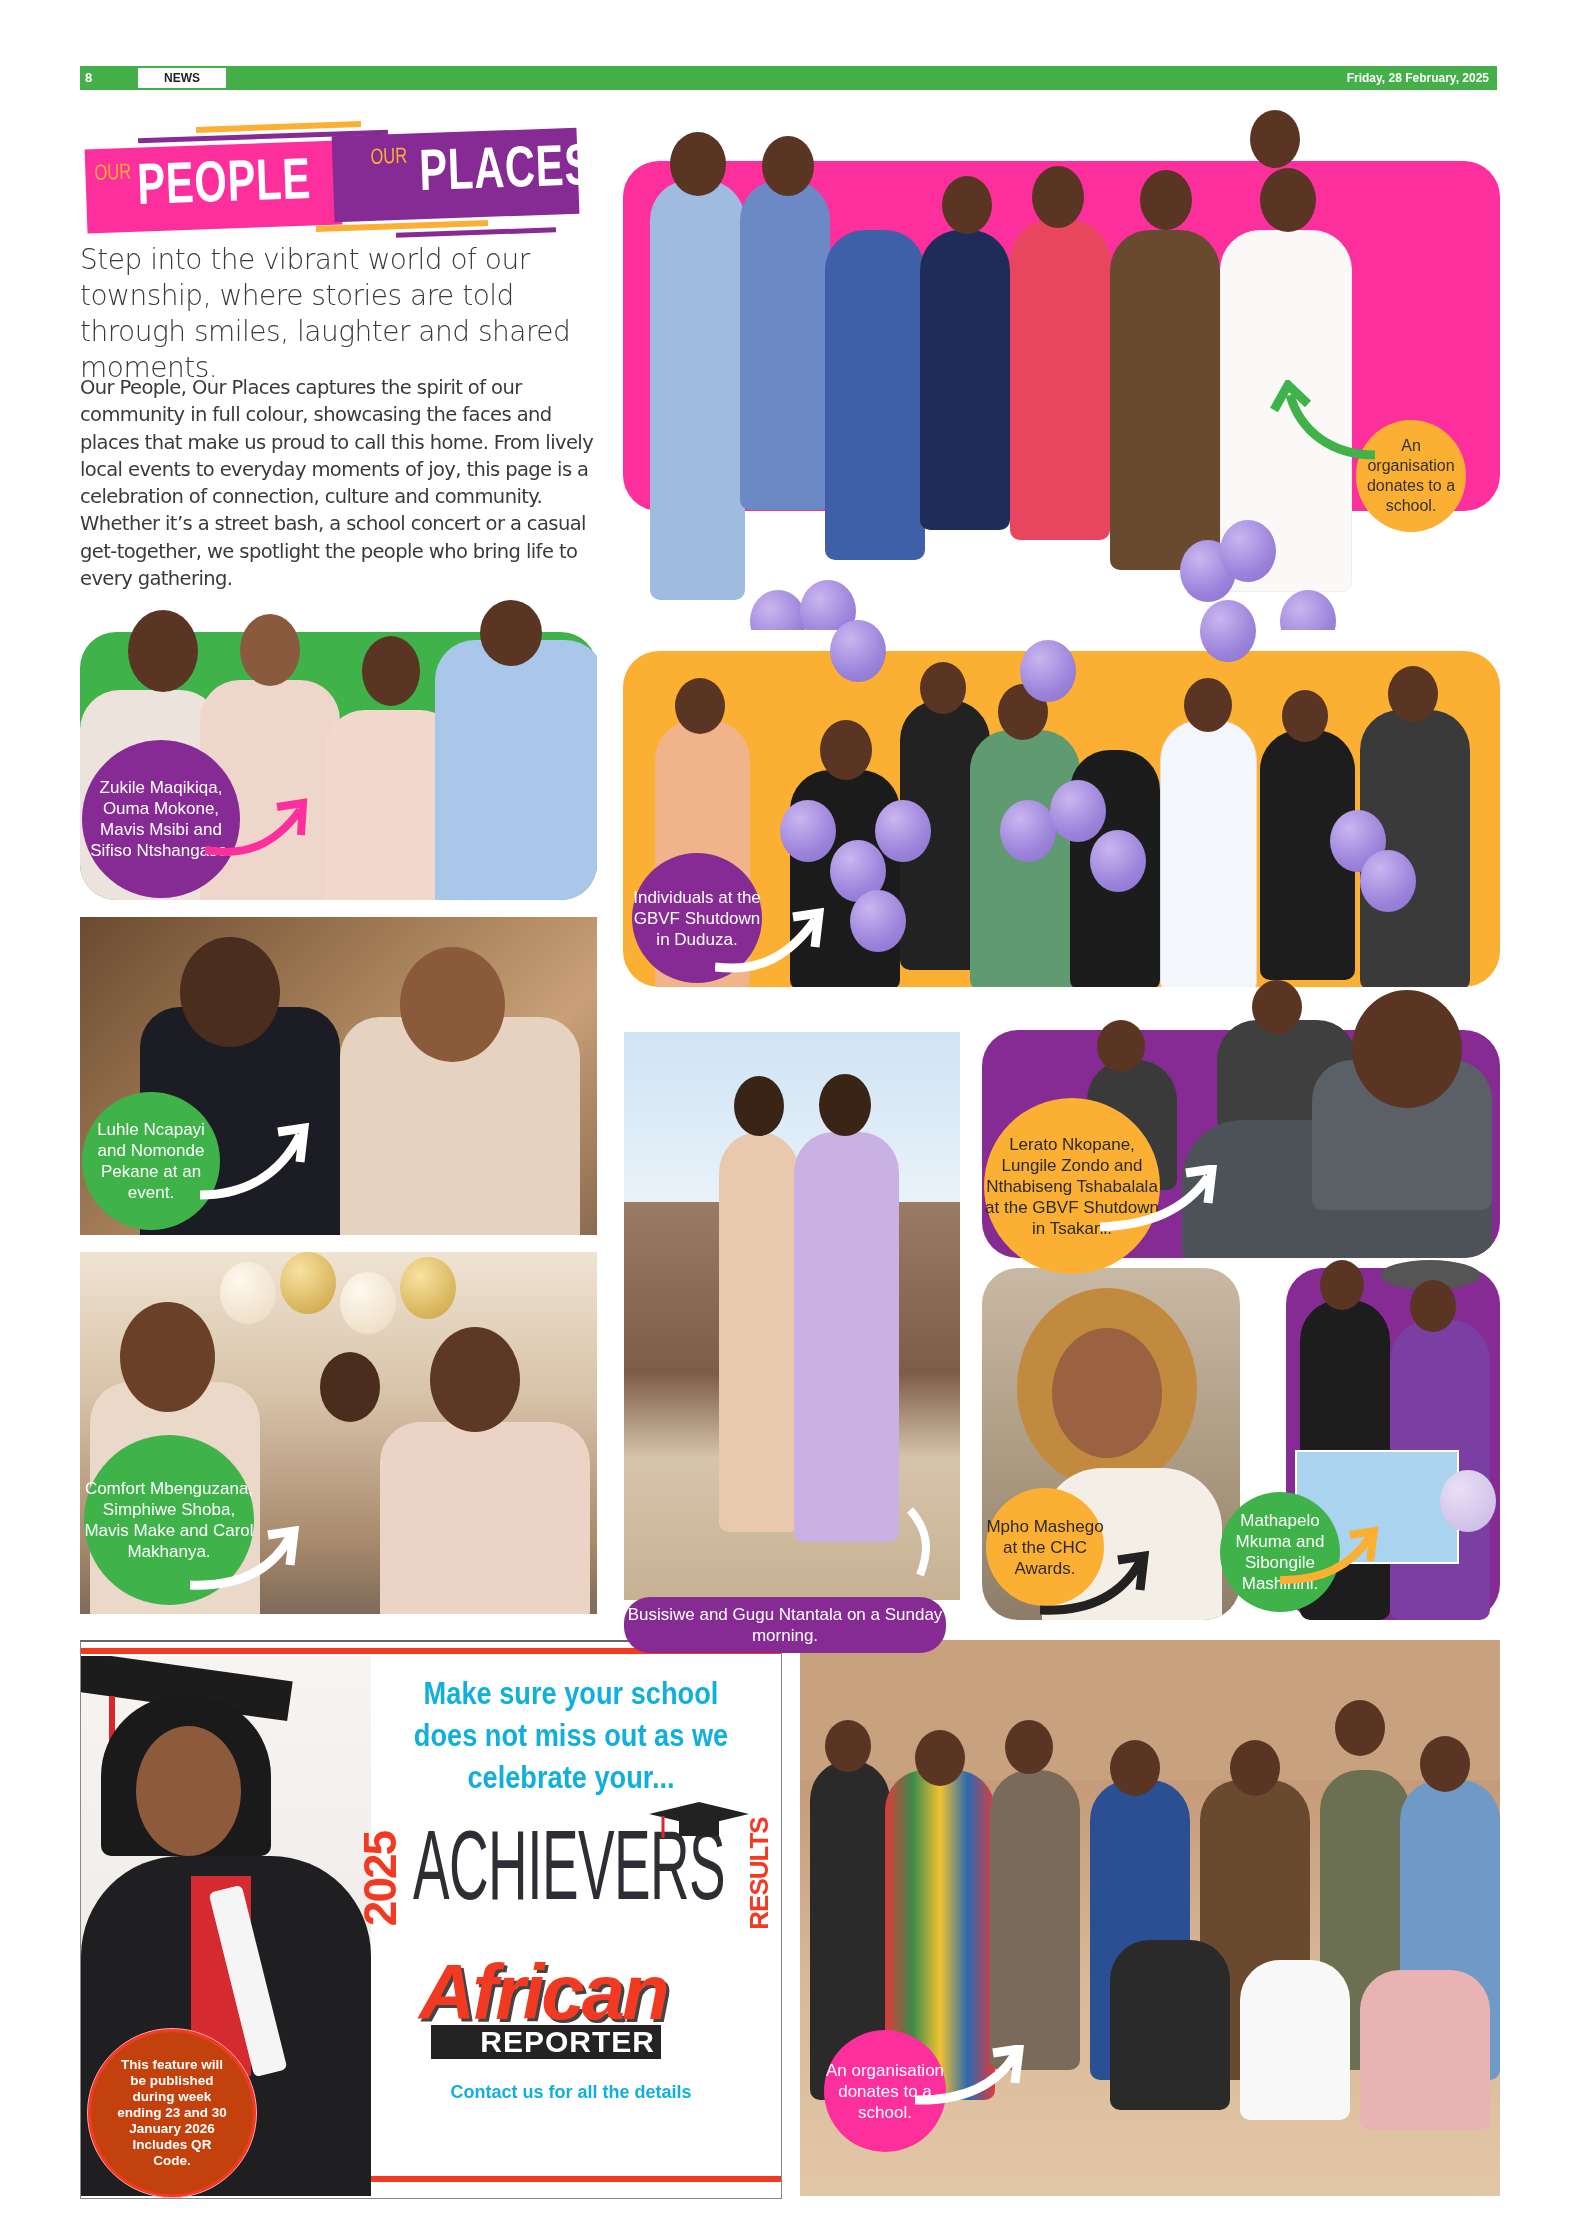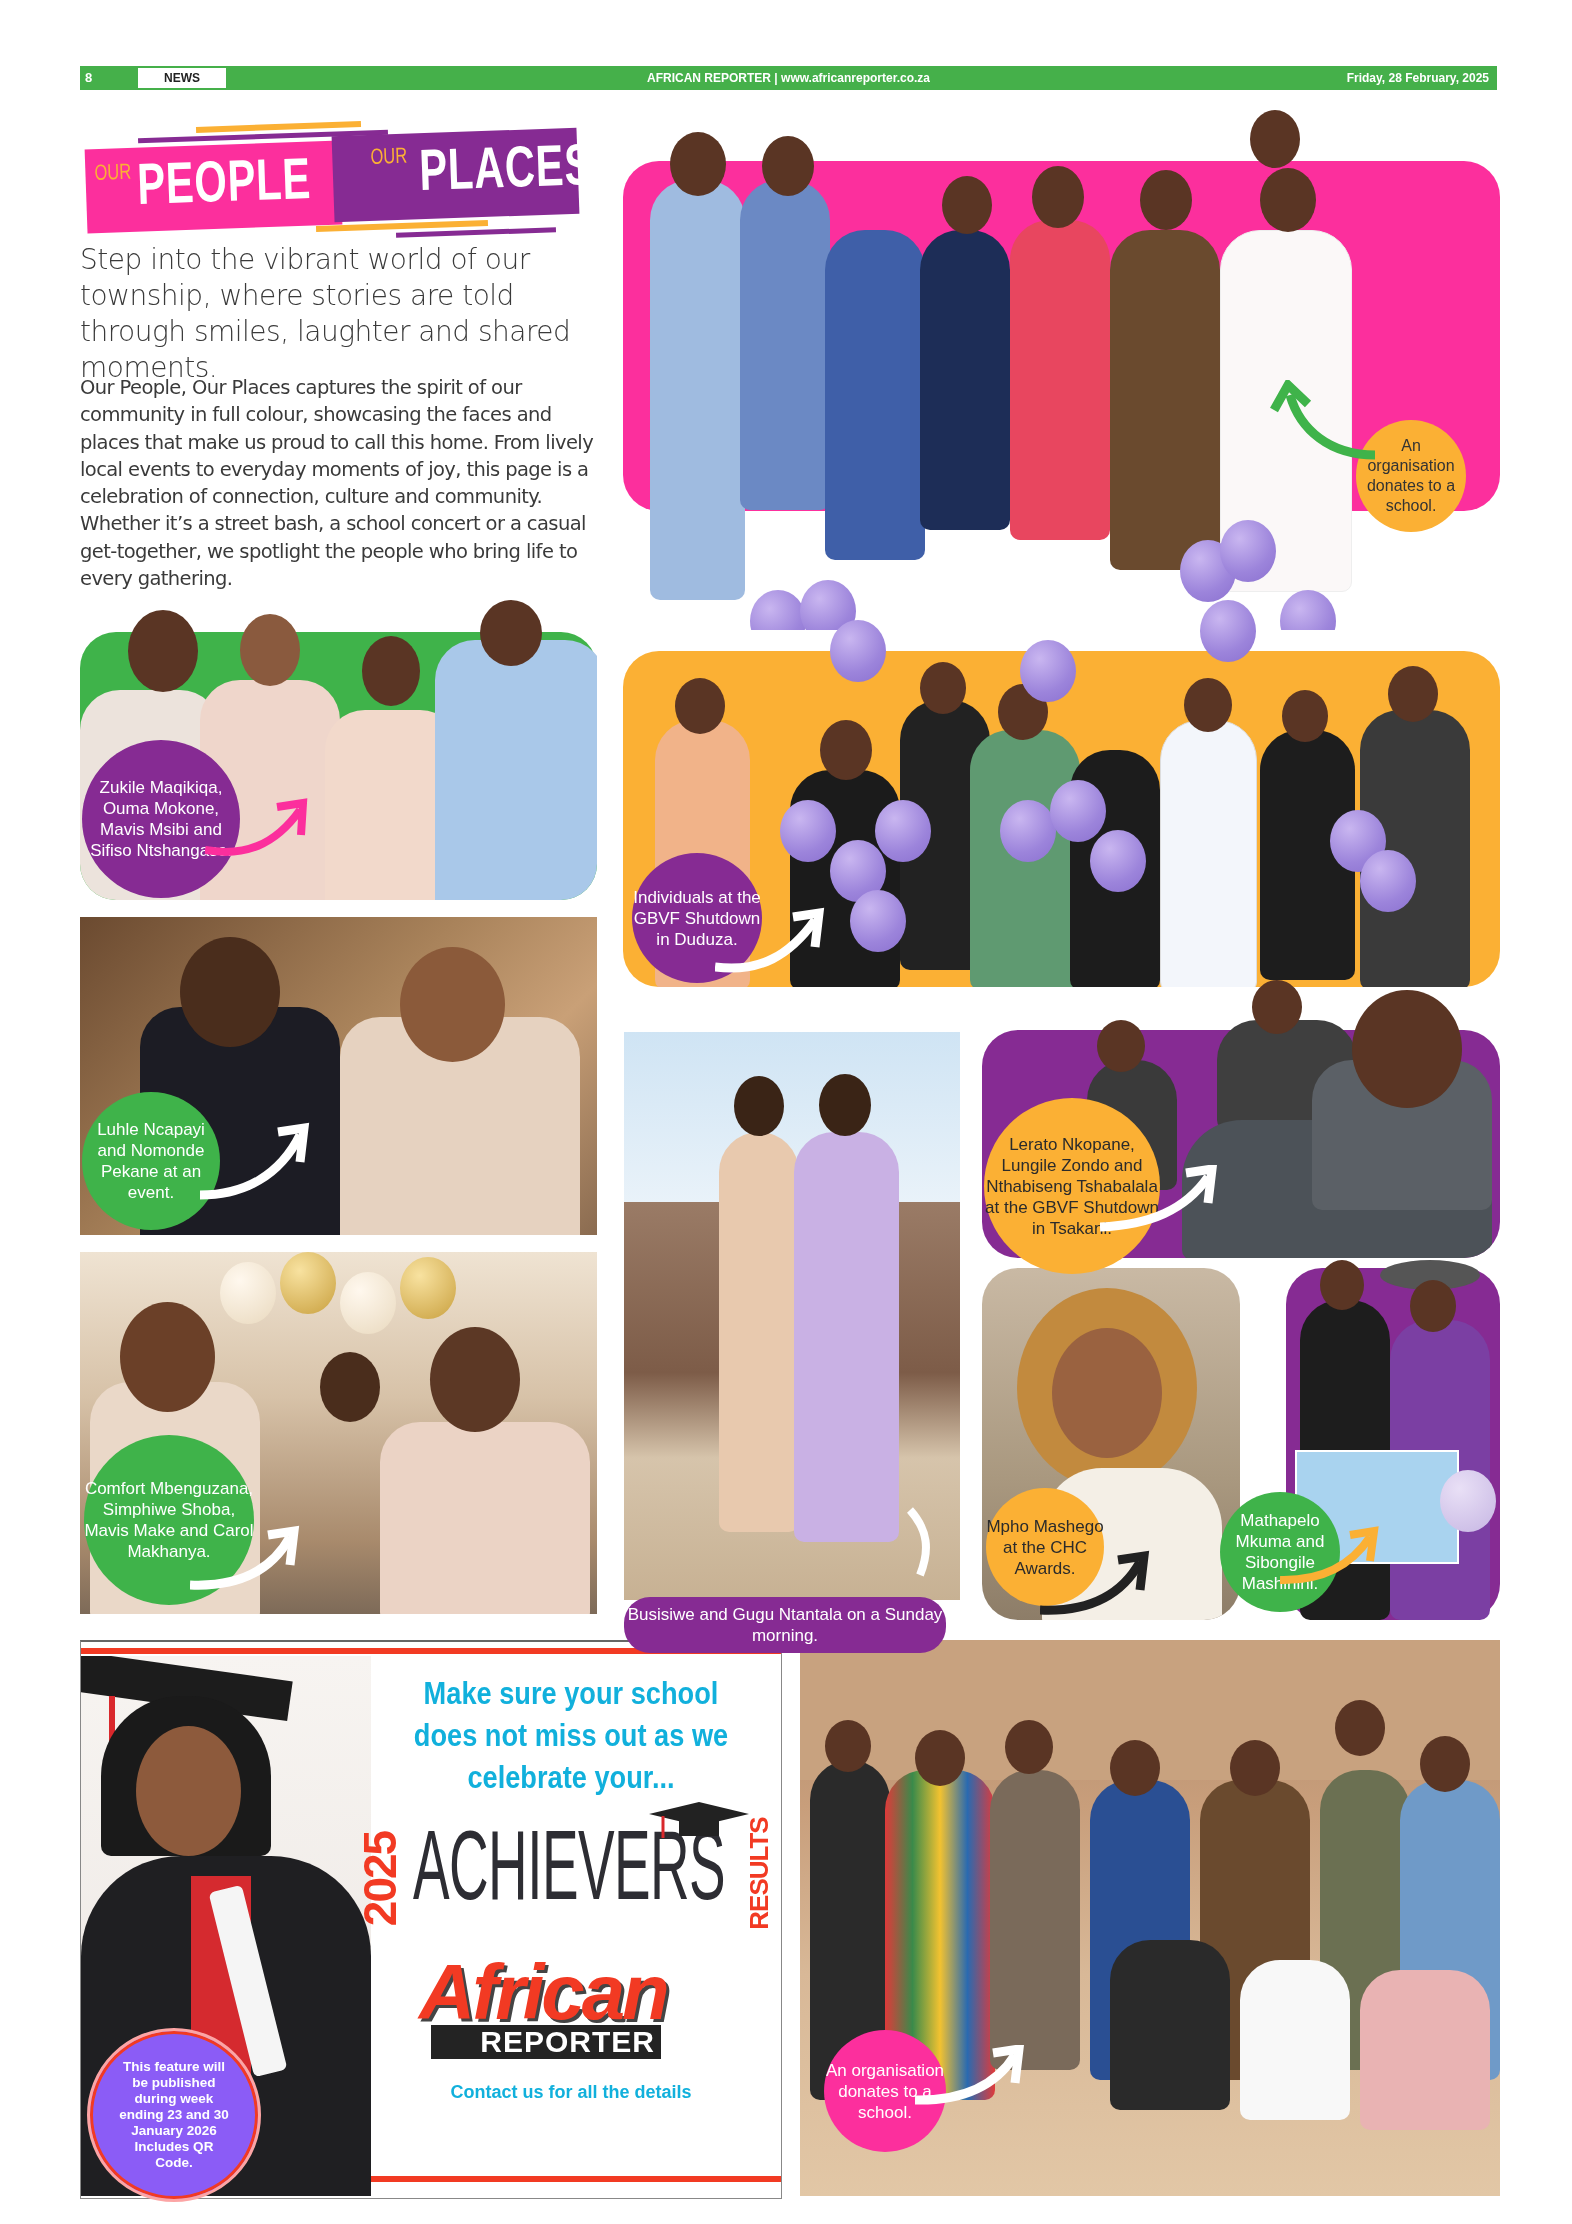--- a/index.html
+++ b/index.html
@@ -46,29 +46,28 @@
   .ad .yr span { position:absolute; left:-38px; top:40px; transform:rotate(-90deg); color:#f23a23; font-weight:bold; font-size:46px; font-family:"Liberation Sans", sans-serif; letter-spacing:-2px; }
   .ad .ach { position:absolute; left:332px; top:168px; color:#2d2d33; font-family:"Liberation Sans", sans-serif; font-size:98px; line-height:110px; transform:scaleX(0.56); transform-origin:left top; letter-spacing:-1px; }
   .ad .res { position:absolute; left:660px; top:170px; width:30px; height:120px; }
   .ad .res span { position:absolute; left:-38px; top:46px; transform:rotate(-90deg); color:#f23a23; font-weight:bold; font-size:26px; letter-spacing:-1px; }
   .ad .logo1 { position:absolute; left:338px; top:305px; color:#f23a23; font-family:"Liberation Sans", sans-serif; font-weight:bold; font-style:italic; font-size:78px; letter-spacing:-3px; text-shadow:3px 3px 0 #444; }
   .ad .logo2 { position:absolute; left:350px; top:383px; width:230px; height:34px; background:#232323; color:#fff; font-weight:bold; font-size:30px; line-height:34px; text-align:right; padding-right:6px; box-sizing:border-box; letter-spacing:1px; }
   .ad .contact { position:absolute; left:290px; width:400px; top:440px; text-align:center; color:#11b0dc; font-weight:bold; font-size:18px; }
   .ad .bluebar { position:absolute; left:290px; right:0; top:488px; height:46px; background:#11b0dc; color:#fff; font-weight:bold; font-size:15px; line-height:19px; text-align:center; padding-top:4px; box-sizing:border-box; }
   .ad .redbar2 { position:absolute; left:290px; right:0; top:534px; height:6px; background:#f23a23; }
   .ad .grad { position:absolute; left:0; top:14px; width:290px; height:540px; background:linear-gradient(#f7f4f1,#ece6e2); overflow:hidden; }
-  .ad .redcircle { position:absolute; left:6px; top:386px; width:168px; height:168px; border-radius:50%; background:#8b5cf6; border:3px solid #fca5a5; box-shadow:inset 0 0 0 3px #f23a23; color:#fff; font-weight:bold; font-size:13.5px; line-height:16px; text-align:center; display:flex; align-items:center; justify-content:center; z-index:5; }
+  .ad .redcircle { position:absolute; left:6px; top:386px; width:168px; height:168px; border-radius:50%; background:#c2410c; border:1px solid #fca5a5; box-shadow:inset 0 0 0 3px #f23a23; color:#fff; font-weight:bold; font-size:13.5px; line-height:16px; text-align:center; display:flex; align-items:center; justify-content:center; z-index:5; }
 </style>
 </head>
 <body>
 
 <div class="abs topbar">
   <span class="pg">8</span>
   <span class="sec">NEWS</span>
-  <span class="mid">AFRICAN REPORTER | www.africanreporter.co.za</span>
   <span class="date">Friday, 28 February, 2025</span>
 </div>
 
 <div class="abs mast">
   <div class="line" style="left:118px;top:14px;width:165px;background:#fbb034;"></div>
   <div class="line" style="left:60px;top:24px;width:250px;background:#862b93;height:5px;"></div>
   <div class="pink"></div>
   <div class="purple"></div>
   <div class="line" style="left:238px;top:113px;width:172px;background:#fbb034;"></div>
   <div class="line" style="left:318px;top:120px;width:160px;background:#862b93;height:5px;"></div>

